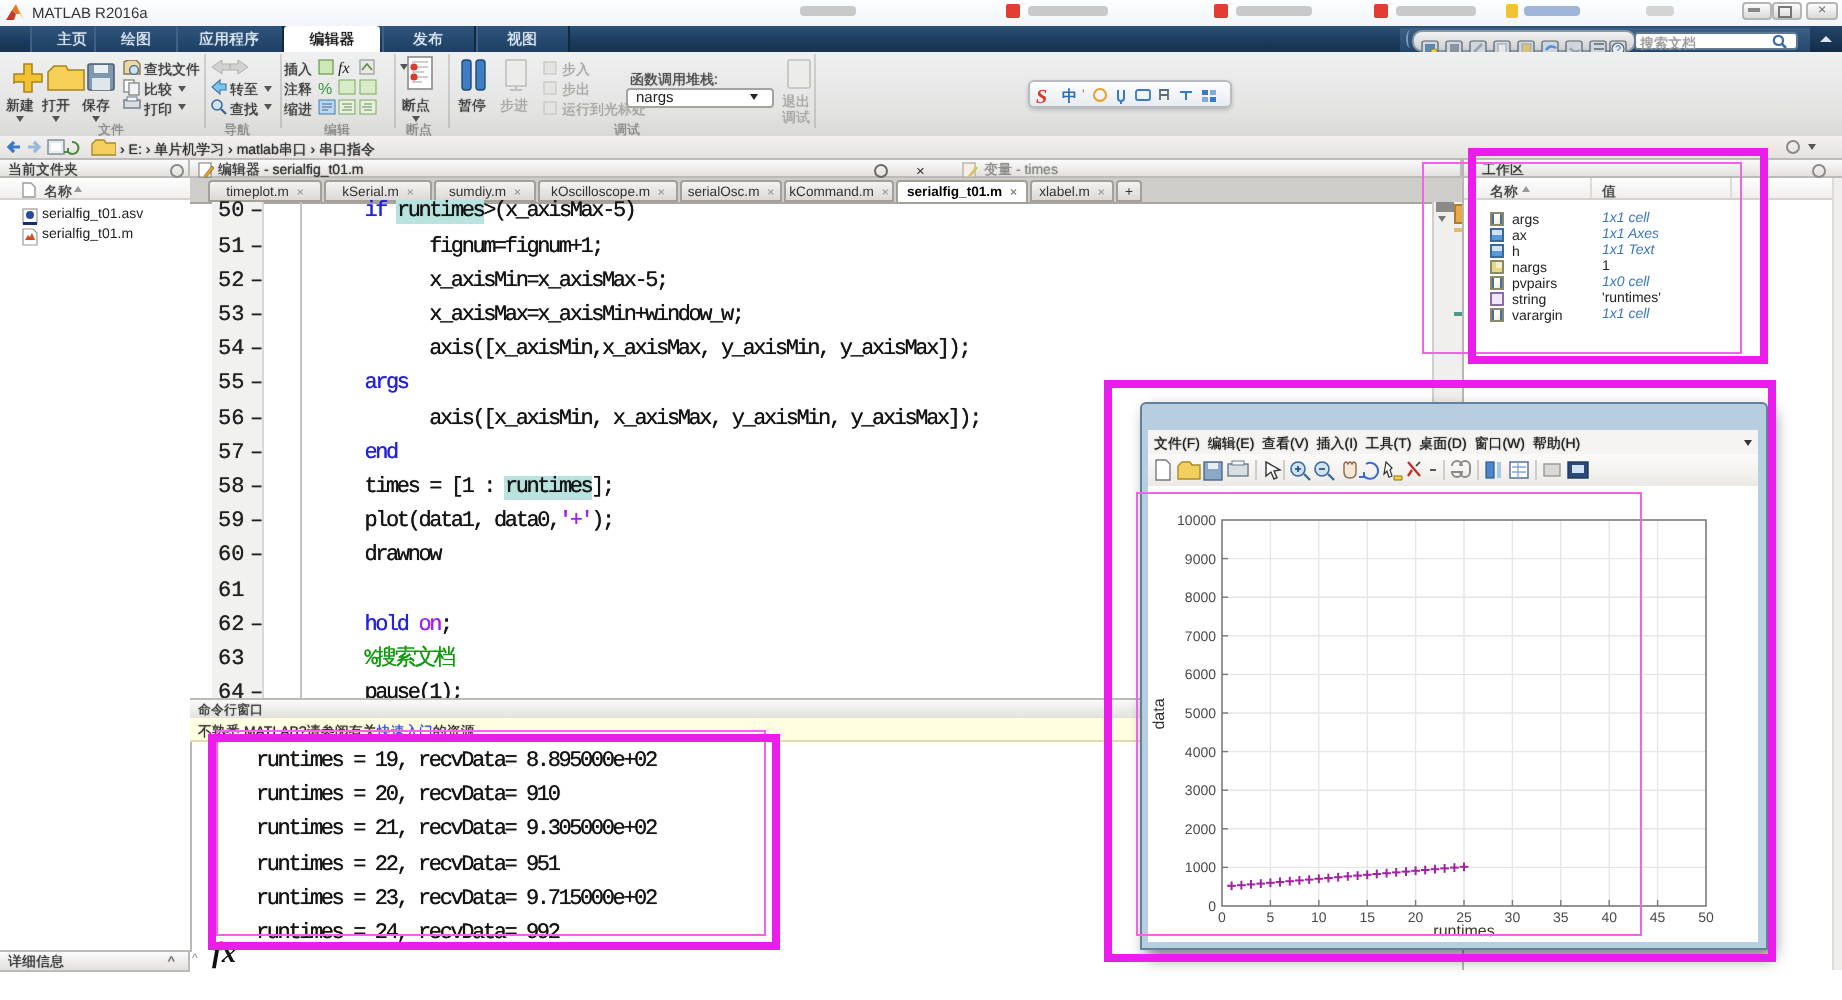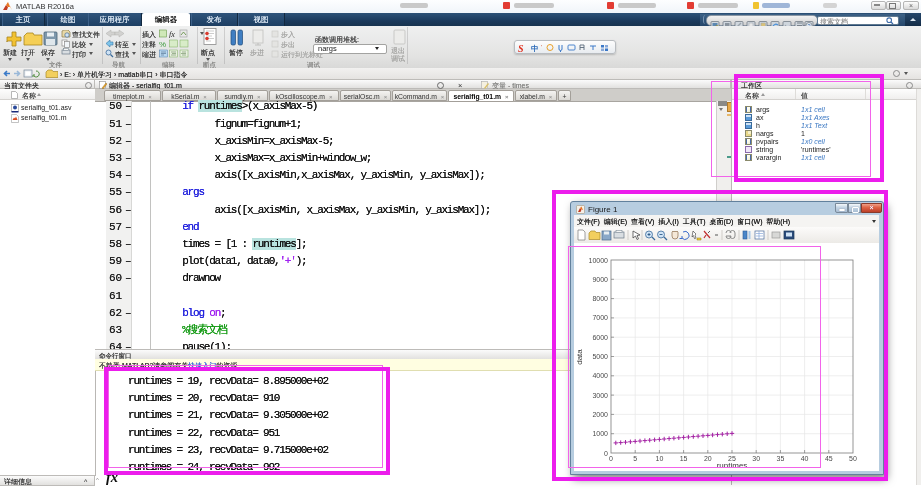--- a/index.html
+++ b/index.html
@@ -73,21 +73,21 @@
     <div class="abs" style="left:753px;top:2px;width:6px;height:7px;background:#f0c330;border-radius:1px"></div>
     <div class="abs" style="left:762px;top:3px;width:28px;height:5px;background:#9fb6d8;border-radius:2px"></div>
     <div class="abs" style="left:823px;top:3px;width:14px;height:5px;background:#d4d4d4;border-radius:2px"></div>
     <div class="abs" style="left:871px;top:1px;width:13px;height:7px;background:linear-gradient(#fdfdfd,#d9d9d9);border:1px solid #b5b5b5;border-radius:2px"></div>
     <div class="abs" style="left:874px;top:4px;width:6px;height:2px;background:#888"></div>
     <div class="abs" style="left:886px;top:1px;width:13px;height:7px;background:linear-gradient(#fdfdfd,#d9d9d9);border:1px solid #b5b5b5;border-radius:2px"></div>
     <div class="abs" style="left:889px;top:2.5px;width:5px;height:4px;border:1px solid #777"></div>
     <div class="abs" style="left:903px;top:1px;width:14px;height:7px;background:linear-gradient(#fdfdfd,#d9d9d9);border:1px solid #b5b5b5;border-radius:2px;color:#666;font-size:7px;line-height:7px;text-align:center">×</div>
   </div>
   <div class="abs" id="tabbar">
-    <div class="rtab cjk" style="left:2px;width:42px">主页</div>
+    <div class="rtab cjk" style="left:15px;width:42px">主页</div>
     <div class="rtab cjk" style="left:47px;width:42px">绘图</div>
     <div class="rtab cjk" style="left:88px;width:53px">应用程序</div>
     <div class="rtab act cjk" style="left:142px;width:48px">编辑器</div>
     <div class="rtab cjk" style="left:191px;width:46px">发布</div>
     <div class="rtab cjk" style="left:238px;width:46px">视图</div>
     <div class="abs" style="left:700px;top:1px;width:221px;height:11.5px;background:linear-gradient(#3c6186,#24466a)"></div>
     <div class="abs" style="left:703px;top:2px;width:3px;height:9px;border-left:1.5px solid #7e99b5;border-radius:50% 0 0 50%"></div>
     <div class="abs" style="left:706px;top:1.5px;width:112px;height:11px;background:linear-gradient(#f2f2f2,#cfcfcf);border-radius:5px;border:1px solid #8a97a4;box-sizing:border-box"></div>
     <div class="abs" style="left:710px;top:3px;width:104px;height:9px"><svg width="104" height="9">
       <g fill="#cfd6dd" stroke="#55606b" stroke-width="0.6">
@@ -356,21 +356,21 @@
               x_axisMin=x_axisMax-5;
               x_axisMax=x_axisMin+window_w;
               axis([x_axisMin,x_axisMax, y_axisMin, y_axisMax]);
         <span class="kw">args</span>
               axis([x_axisMin, x_axisMax, y_axisMin, y_axisMax]);
         <span class="kw">end</span>
         times = [1 : <span class="hl">runtimes</span>];
         plot(data1, data0,<span class="str">'+'</span>);
         drawnow
 
-        <span class="kw">blog</span> <span class="str">on</span>;
+        <span class="kw">hold</span> <span class="str">on</span>;
         <span class="cmt">%搜索文档</span>
         pause(1);</pre>
     <div class="abs" style="left:621px;top:22.5px;width:15px;height:248px;background:#f0efed;border-left:1px solid #d0cecb">
       <div class="abs" style="left:1px;top:0;width:9px;height:5px;background:#8a8a88"></div>
       <div class="abs" style="left:2px;top:7px;width:0;height:0;border-left:2.5px solid transparent;border-right:2.5px solid transparent;border-top:3px solid #777"></div>
       <div class="abs" style="left:10px;top:1px;width:5px;height:8px;background:#e8a84a;border:0.5px solid #b07a2a"></div>
       <div class="abs" style="left:10px;top:13px;width:5px;height:1.5px;background:#e8b86a"></div>
       <div class="abs" style="left:10px;top:55px;width:5px;height:1.5px;background:#4a9a8a"></div>
     </div>
   </div>
@@ -408,35 +408,20 @@
     <pre class="code abs" id="cmdout">runtimes = 19, recvData= 8.895000e+02
 runtimes = 20, recvData= 910
 runtimes = 21, recvData= 9.305000e+02
 runtimes = 22, recvData= 951
 runtimes = 23, recvData= 9.715000e+02
 runtimes = 24, recvData= 992</pre>
     <div class="abs" style="left:106px;top:469px;font-family:'Liberation Serif',serif;font-style:italic;font-weight:bold;font-size:14.5px;color:#111">fx</div>
     <div class="abs" style="left:96px;top:477px;font-size:6px;color:#888">^</div>
   </div>
   <div class="abs" id="fig">
-    <div class="abs" style="left:3px;top:2px;width:304px;height:11px">
-      <svg class="abs" style="left:2px;top:1px" width="9" height="9" viewBox="0 0 9 9">
-          <rect x="0.5" y="0.5" width="8" height="8" rx="1" fill="#f5f0e8" stroke="#9a8a6a" stroke-width="0.5"></rect>
-          <polygon points="2,7 4,3 5.5,4.5 4.5,7" fill="#c23b22"></polygon>
-          <polygon points="4,3 5.5,1.5 7,5 5.5,4.5" fill="#e87722"></polygon>
-        </svg>
-      <span class="abs" style="left:14px;top:1px;font-size:8px;color:#1a1a1a">Figure 1</span>
-      <div class="abs" style="left:261px;top:-1px;width:13px;height:9.5px;background:linear-gradient(#f4f8fb,#c3d4e4 45%,#aabfd4);border:1px solid #7a8a9a;border-radius:0 0 0 2px;box-sizing:border-box">
-          <div class="abs" style="left:3px;top:4.5px;width:6px;height:2px;background:#fff;border-radius:1px;box-shadow:0 0 1px #667"></div>
-        </div>
-      <div class="abs" style="left:274px;top:-1px;width:13px;height:9.5px;background:linear-gradient(#f4f8fb,#c3d4e4 45%,#aabfd4);border:1px solid #7a8a9a;box-sizing:border-box">
-          <div class="abs" style="left:3px;top:2.5px;width:5px;height:4px;border:1px solid #fff;border-radius:1px;box-shadow:0 0 1px #667"></div>
-        </div>
-      <div class="abs" style="left:287px;top:-1px;width:21px;height:9.5px;background:linear-gradient(#f0a088,#dd6243 45%,#bc3f28);border:1px solid #8a3a2a;border-radius:0 0 2px 0;box-sizing:border-box;color:#fff;font-size:7px;line-height:8px;text-align:center;font-weight:bold;text-shadow:0 0 1px #802">×</div>
-    </div>
     <div class="abs" style="left:3px;top:13px;width:305px;height:12px;background:#f5f4f2;border-bottom:1px solid #d8d5d1">
       <span class="abs cjk" style="left:3px;top:2px;font-size:7px;color:#222">文件(F)&nbsp;&nbsp;编辑(E)&nbsp;&nbsp;查看(V)&nbsp;&nbsp;插入(I)&nbsp;&nbsp;工具(T)&nbsp;&nbsp;桌面(D)&nbsp;&nbsp;窗口(W)&nbsp;&nbsp;帮助(H)</span>
       <div class="dar" style="left:298px;top:5px;border-top-color:#333"></div>
     </div>
     <div class="abs" style="left:3px;top:25px;width:305px;height:16px;background:linear-gradient(#fcfbfa,#eceae6);border-bottom:1px solid #cfccc7">
       <svg class="abs" style="left:2px;top:2px" width="225" height="12" viewBox="0 0 225 12">
         <path d="M2 1 h5 l2 2 v8 h-7 z" fill="#fff" stroke="#7a7a7a" stroke-width="0.7"></path>
         <path d="M13 4 l2 -2 h4 l1 1.5 h4 v7 h-11 z" fill="#f2cf5e" stroke="#ab8a2a" stroke-width="0.7"></path>
         <rect x="26" y="2" width="9" height="9" fill="#8aa8c8" stroke="#4a6a8a" stroke-width="0.7"></rect>
           <rect x="28" y="2.5" width="5" height="3" fill="#e8eef2"></rect>

